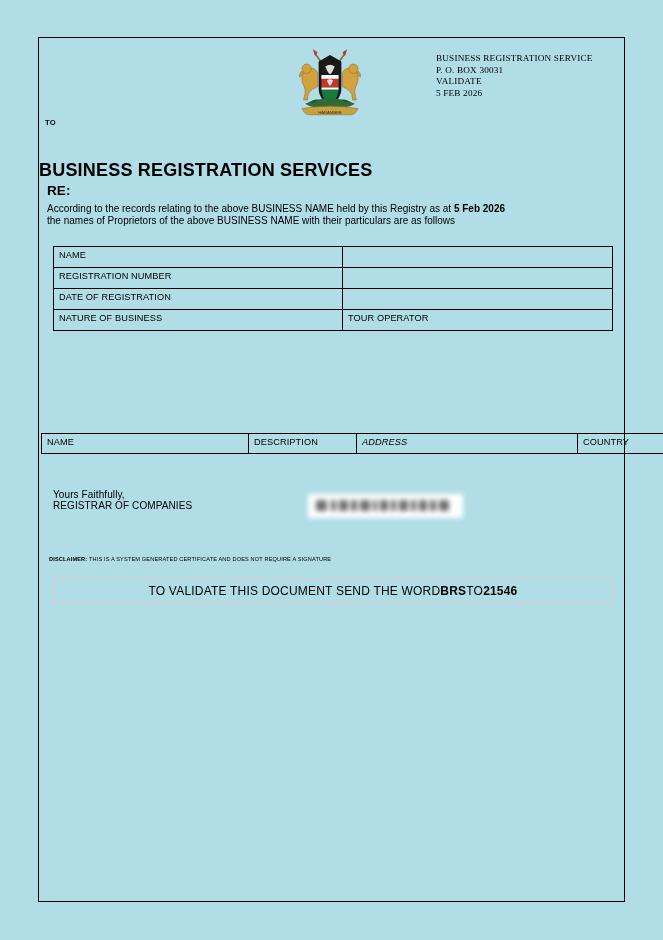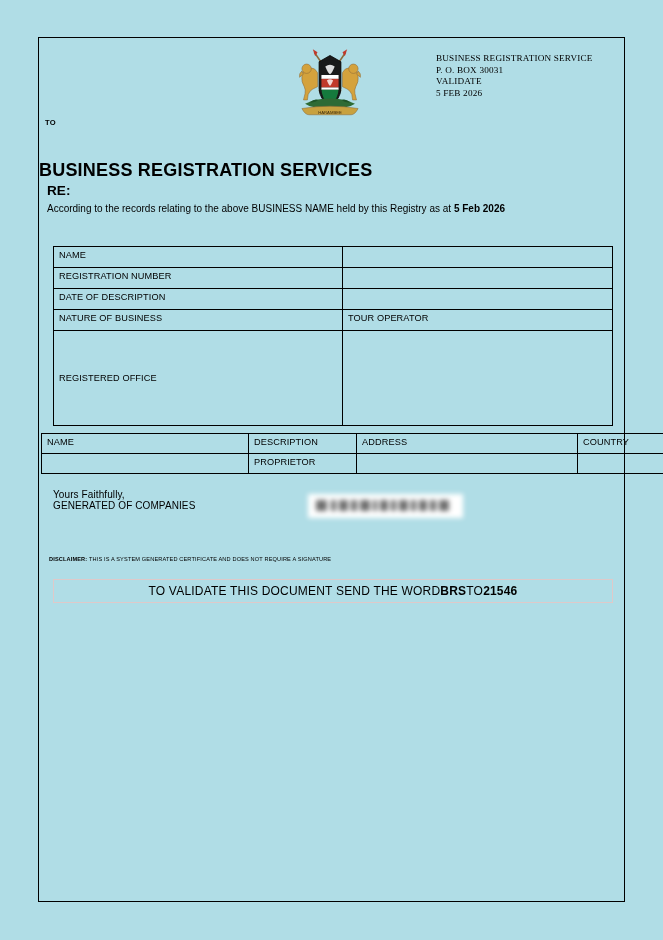--- a/index.html
+++ b/index.html
@@ -137,21 +137,21 @@
   .prop-table td {
     border: 1.1px solid #000;
     font-size: 9.2px;
     padding: 3px 5px;
     height: 13px;
     vertical-align: top;
     letter-spacing: 0.1px;
   }
   .col-name { width: 196px; }
   .col-desc { width: 97px; }
-  .col-addr { width: 210px; }
+  .col-addr { width: 210px; font-style: italic; }
   .col-country { width: 75px; }
 
   
   .sign-block {
     position: absolute;
     left: 14px;
     top: 451px;
     font-size: 10px;
     line-height: 11.4px;
   }
@@ -259,67 +259,58 @@
       </div>
     </div>
 
     <div class="to-label">TO</div>
 
     <div class="doc-title">BUSINESS REGISTRATION SERVICES</div>
 
     <div class="re-heading">RE:</div>
     <div class="re-body">
       <span>According to the records relating to the above BUSINESS NAME held by this Registry as at </span><b>5 Feb 2026</b><br>
+      <span>the names of Proprietors of the above BUSINESS NAME with their particulars are as follows</span>
     </div>
 
     <table class="details-table">
       <tbody>
         <tr>
           <td class="label-col">NAME</td>
           <td></td>
         </tr>
         <tr>
           <td class="label-col">REGISTRATION NUMBER</td>
           <td></td>
         </tr>
         <tr>
-          <td class="label-col">DATE OF DESCRIPTION</td>
+          <td class="label-col">DATE OF REGISTRATION</td>
           <td></td>
         </tr>
         <tr>
           <td class="label-col">NATURE OF BUSINESS</td>
           <td>TOUR OPERATOR</td>
-        </tr>
-        <tr class="tall">
-          <td class="label-col">REGISTERED OFFICE</td>
-          <td></td>
         </tr>
       </tbody>
     </table>
 
     <table class="prop-table">
       <tbody>
         <tr>
           <td class="col-name">NAME</td>
           <td class="col-desc">DESCRIPTION</td>
           <td class="col-addr">ADDRESS</td>
           <td class="col-country">COUNTRY</td>
         </tr>
-        <tr>
-          <td class="col-name"></td>
-          <td class="col-desc">PROPRIETOR</td>
-          <td class="col-addr"></td>
-          <td class="col-country"></td>
-        </tr>
       </tbody>
     </table>
 
     <div class="sign-block">
       <span class="sign-line">Yours Faithfully,</span>
-      <span class="sign-line">GENERATED OF COMPANIES</span>
+      <span class="sign-line">REGISTRAR OF COMPANIES</span>
     </div>
 
     <div class="signature-redacted">
       <span class="smudge" style="left:8px;width:11px;"></span>
       <span class="smudge" style="left:23px;width:5px;"></span>
       <span class="smudge" style="left:31px;width:9px;"></span>
       <span class="smudge" style="left:43px;width:6px;"></span>
       <span class="smudge" style="left:52px;width:10px;"></span>
       <span class="smudge" style="left:65px;width:4px;"></span>
       <span class="smudge" style="left:72px;width:8px;"></span>

